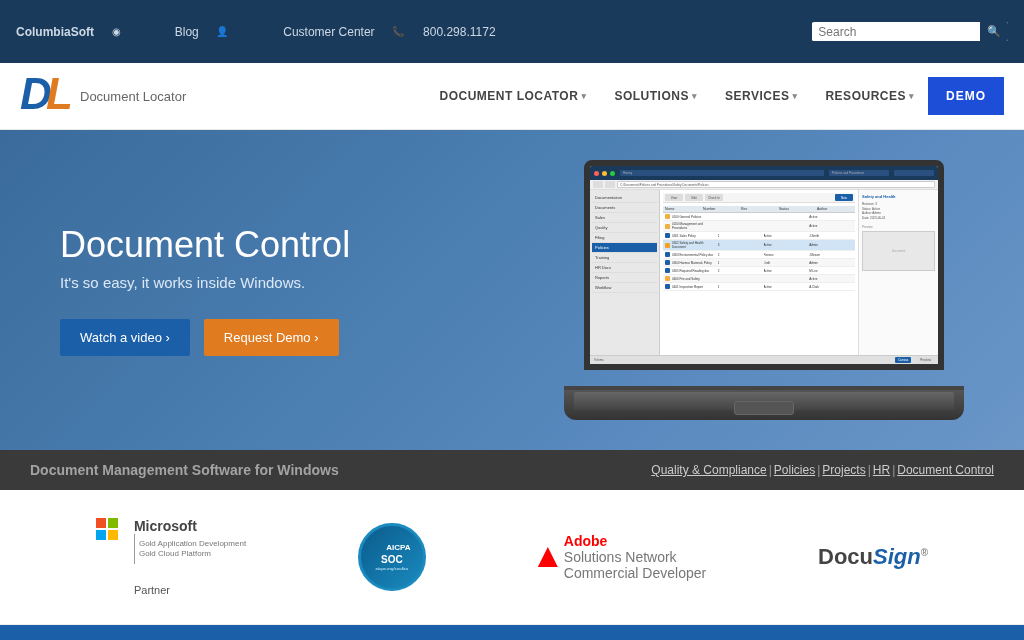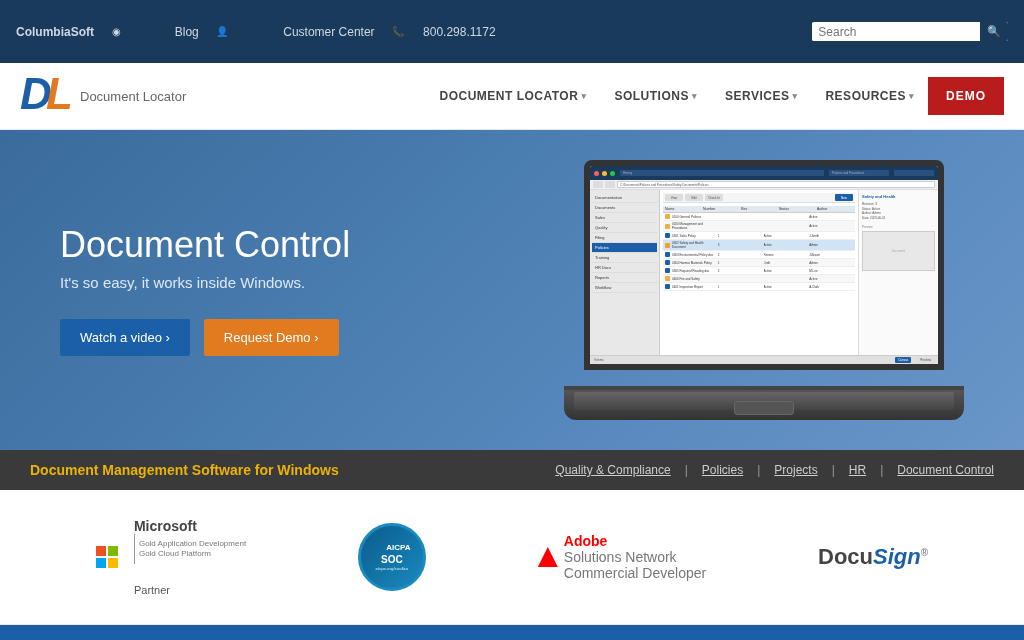--- a/index.html
+++ b/index.html
@@ -75,21 +75,21 @@
       cursor: pointer;
       text-transform: uppercase;
       letter-spacing: 0.5px;
       display: flex;
       align-items: center;
       gap: 3px;
       white-space: nowrap;
     }
     .nav-chevron { font-size: 9px; color: #888; }
     #demo-btn {
-      background: #b91c1c;
+      background: #1d4ed8;
       color: #fff;
       padding: 12px 18px;
       font-size: 12px;
       font-weight: bold;
       text-transform: uppercase;
       cursor: pointer;
       border: none;
       letter-spacing: 1px;
     }
 
@@ -299,29 +299,29 @@
     
     #bottom-bar {
       background: #3a3a3a;
       color: #ccc;
       padding: 12px 30px;
       display: flex;
       align-items: center;
       font-size: 13px;
     }
     #bottom-bar-title {
-      color: #eab308;
+      color: #a3a3a3;
       font-weight: bold;
       font-size: 14px;
       flex: 1;
     }
     #bottom-links {
       display: flex;
       align-items: center;
-      gap: 12px;
+      gap: 0;
       font-size: 12px;
     }
     #bottom-links a {
       color: #ccc;
       text-decoration: underline;
       cursor: pointer;
     }
     #bottom-links .sep { color: #999; margin: 0 2px; }
 
     
@@ -333,21 +333,21 @@
       justify-content: space-around;
       border-bottom: 1px solid #eee;
     }
     .partner-item {
       display: flex;
       align-items: center;
       gap: 8px;
     }
     .ms-logo {
       display: flex;
-      align-items: center;
+      align-items: flex-start;
       gap: 16px;
     }
     .ms-grid {
       display: grid;
       grid-template-columns: 1fr 1fr;
       gap: 2px;
       width: 22px;
       height: 22px;
     }
     .ms-sq { width: 10px; height: 10px; }

